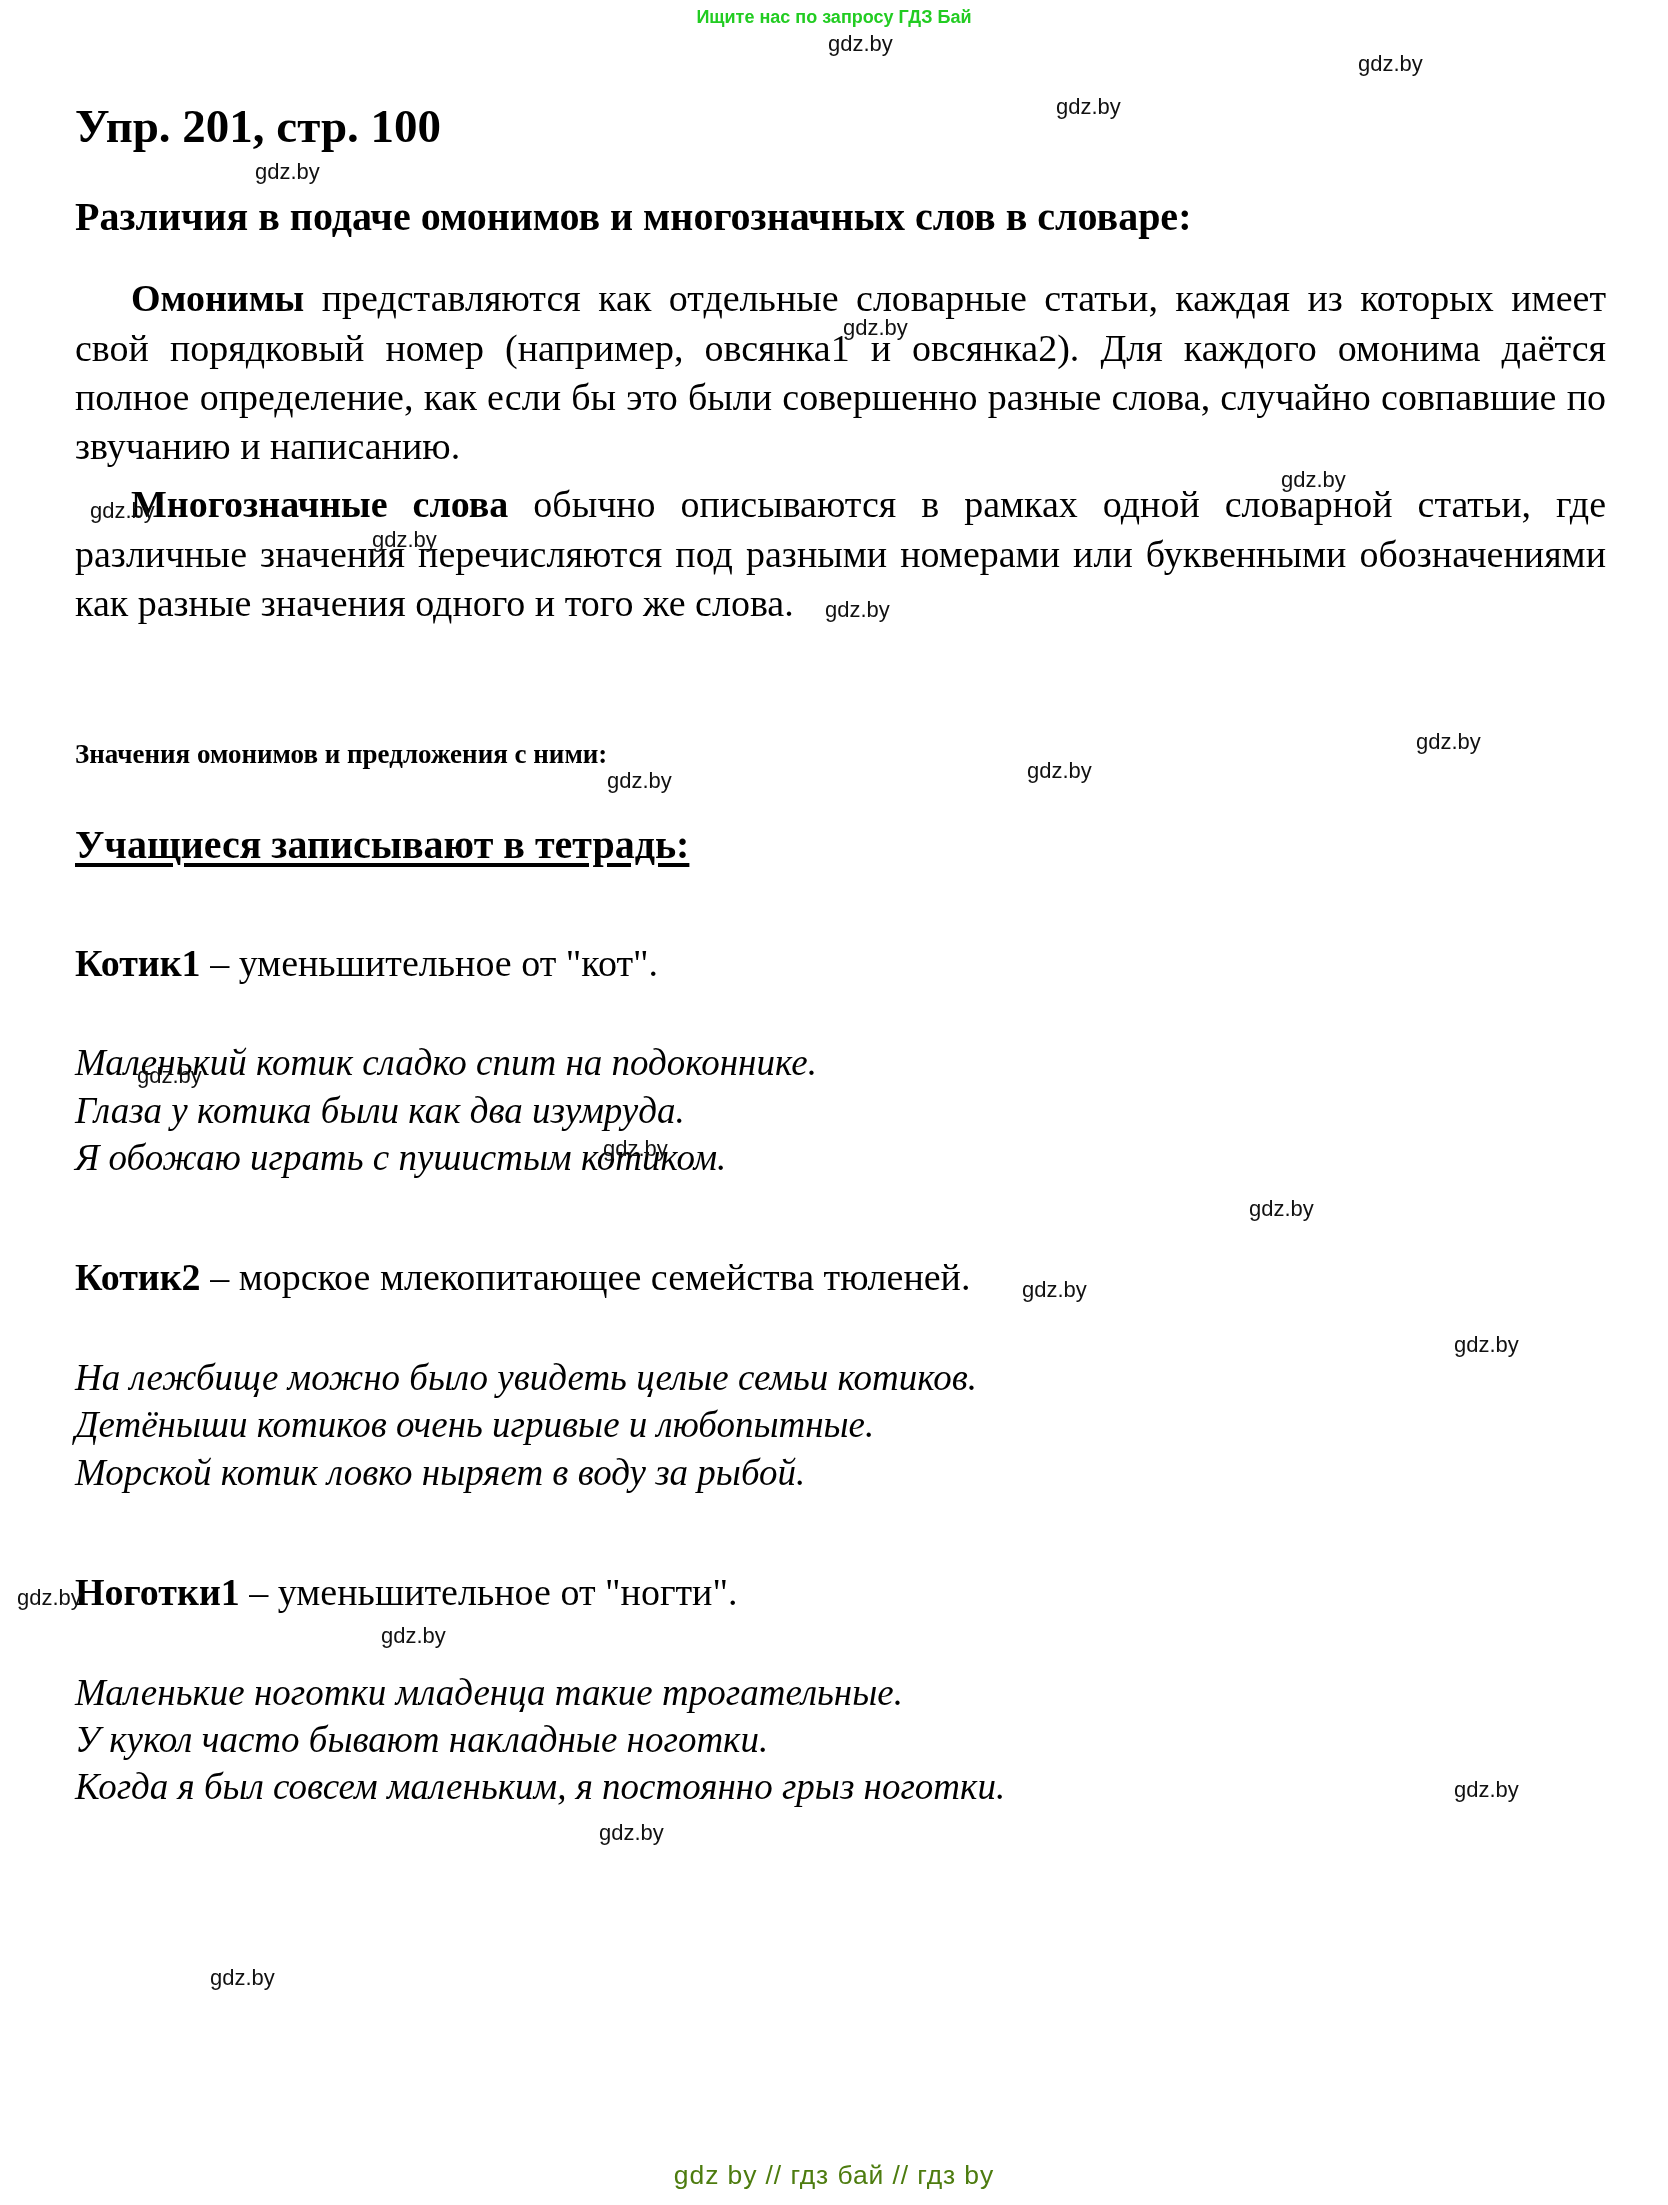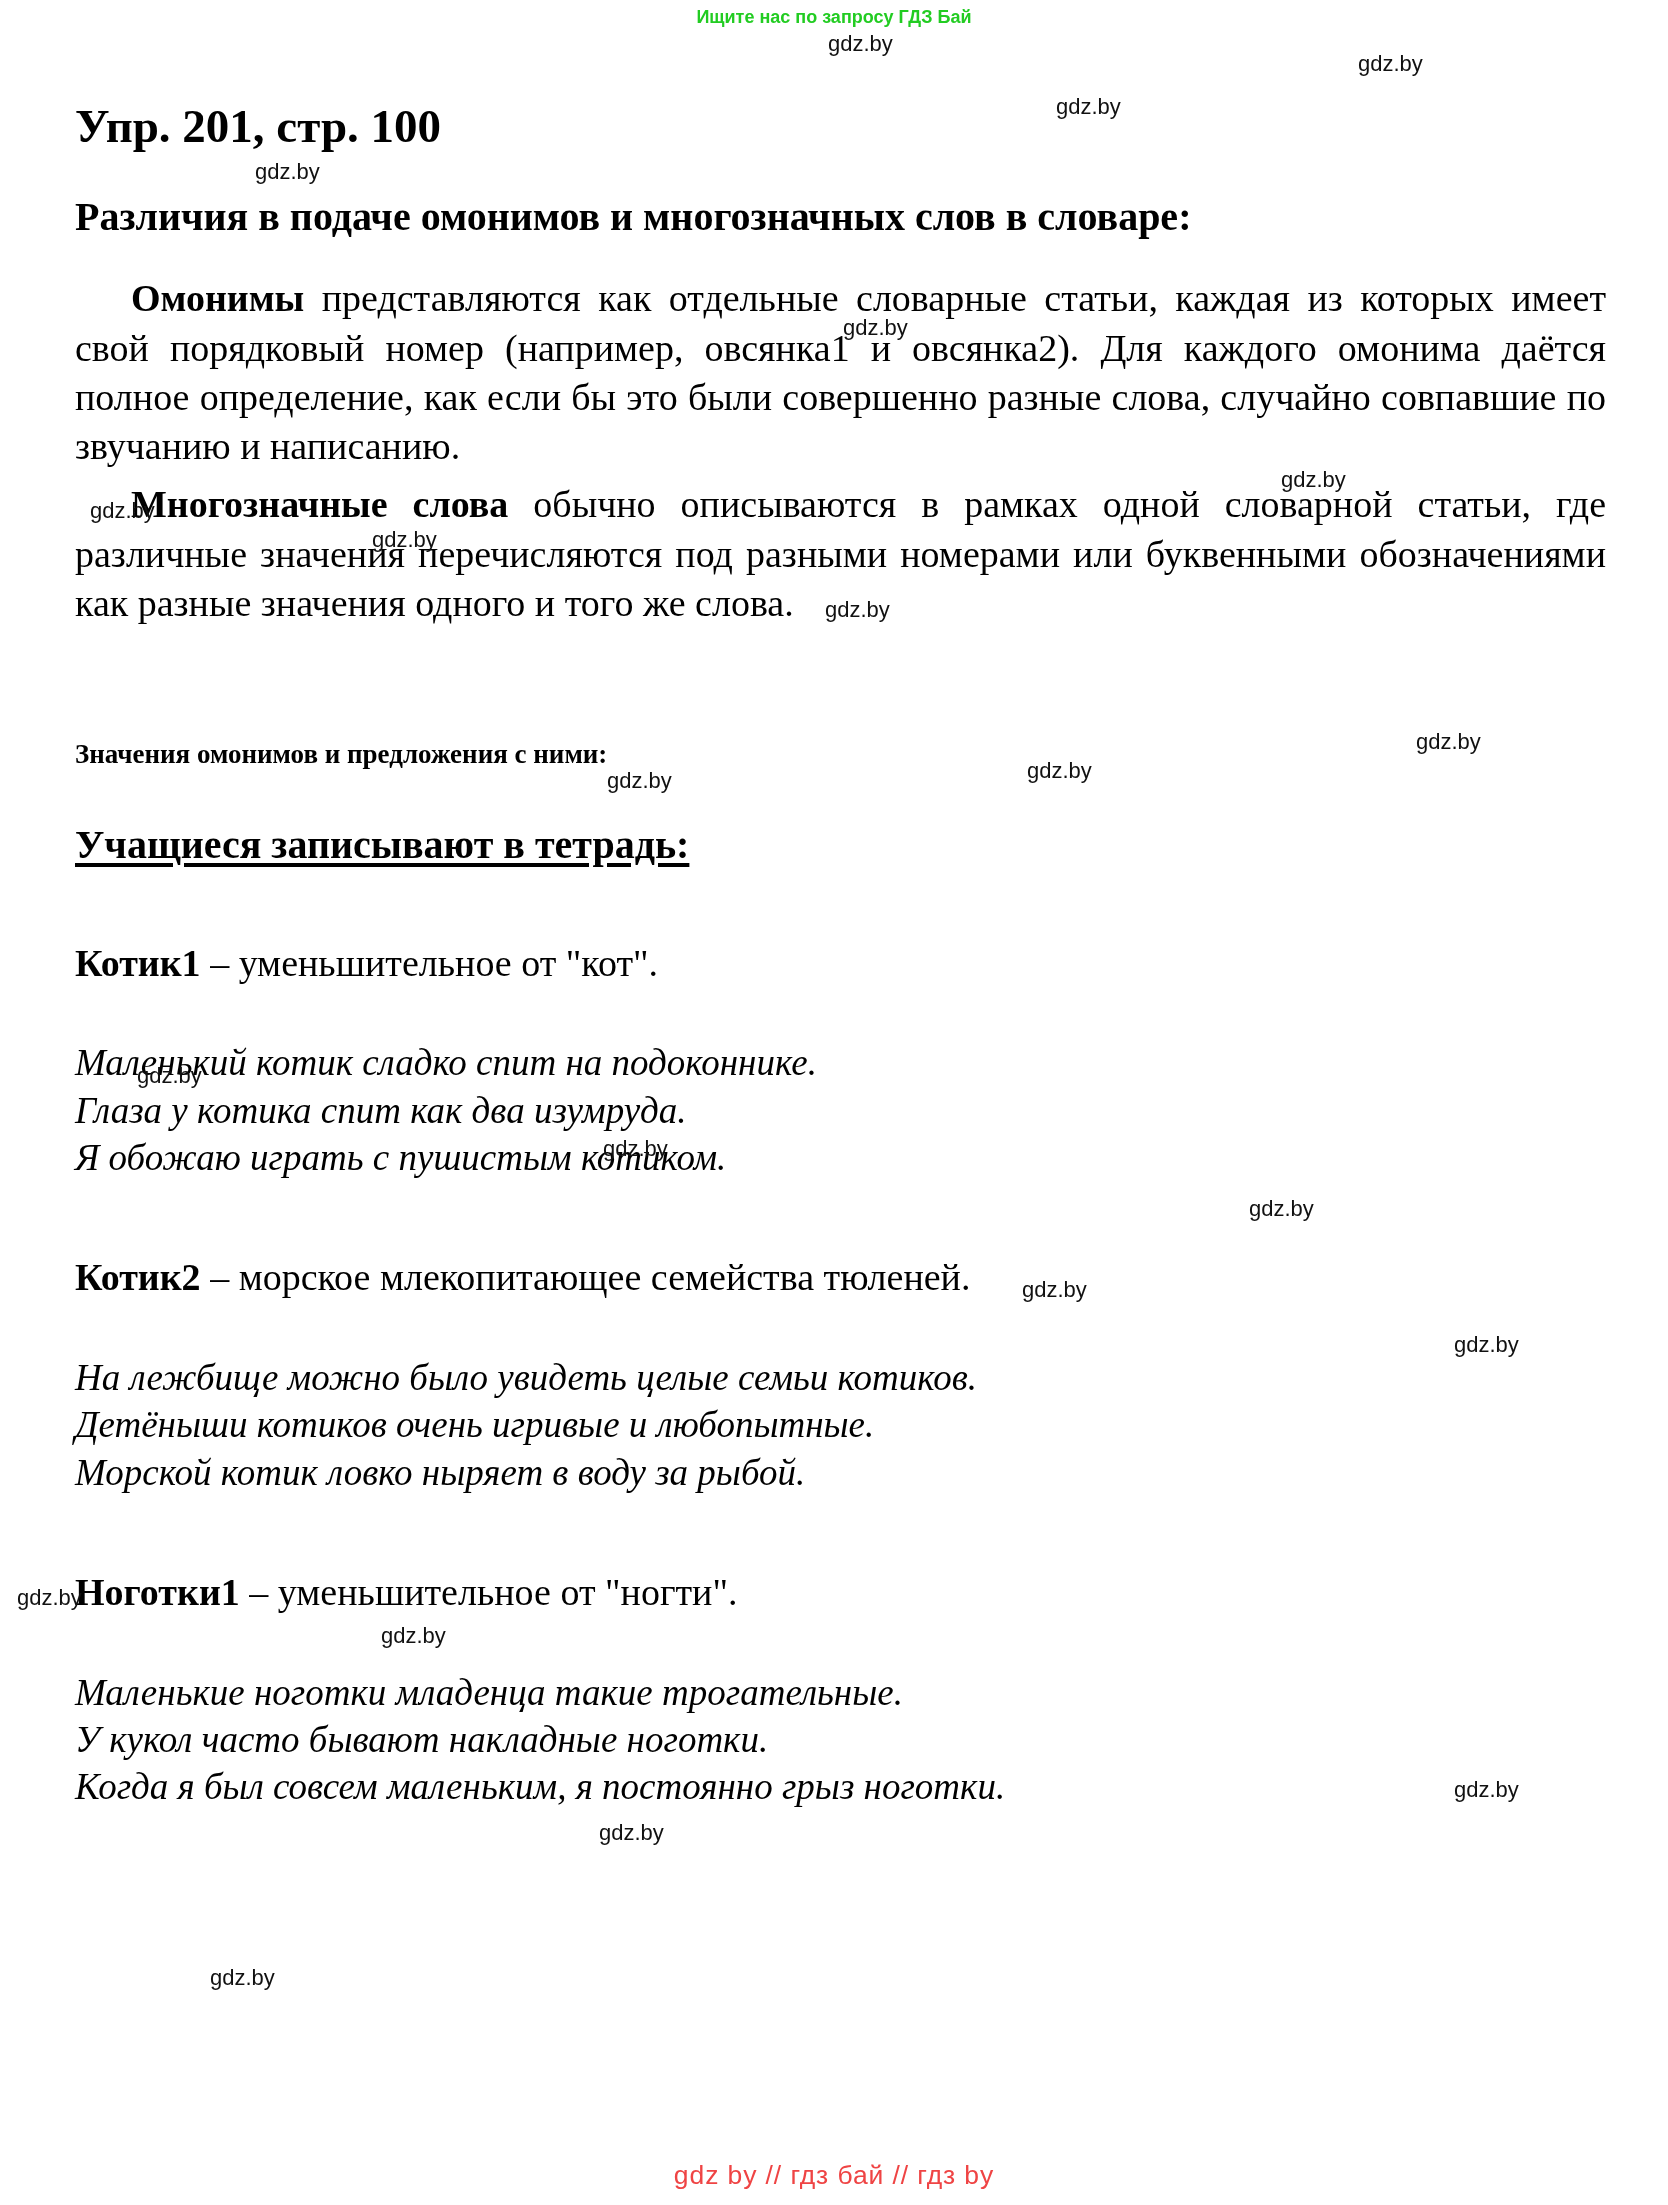--- a/index.html
+++ b/index.html
@@ -155,21 +155,21 @@
 
     <div>
       <span class="sec-head-underline">Учащиеся записывают в тетрадь:</span>
     </div>
 
     <div class="gap-lg"></div>
 
     <p class="entry-term"><span class="term">Котик1</span><span> – уменьшительное от "кот".</span></p>
     <div class="gap-md"></div>
     <p class="example">Маленький котик сладко спит на подоконнике.</p>
-    <p class="example">Глаза у котика спит как два изумруда.</p>
+    <p class="example">Глаза у котика были как два изумруда.</p>
     <p class="example">Я обожаю играть с пушистым котиком.</p>
 
     <div class="gap-lg"></div>
 
     <p class="entry-term"><span class="term">Котик2</span><span> – морское млекопитающее семейства тюленей.</span></p>
     <div class="gap-md"></div>
     <p class="example">На лежбище можно было увидеть целые семьи котиков.</p>
     <p class="example">Детёныши котиков очень игривые и любопытные.</p>
     <p class="example">Морской котик ловко ныряет в воду за рыбой.</p>
 
@@ -201,16 +201,16 @@
       <div class="wm" style="left: 1249px; top: 1198px;">gdz.by</div>
       <div class="wm" style="left: 1022px; top: 1279px;">gdz.by</div>
       <div class="wm" style="left: 1454px; top: 1334px;">gdz.by</div>
       <div class="wm" style="left: 17px; top: 1587px;">gdz.by</div>
       <div class="wm" style="left: 381px; top: 1625px;">gdz.by</div>
       <div class="wm" style="left: 1454px; top: 1779px;">gdz.by</div>
       <div class="wm" style="left: 599px; top: 1822px;">gdz.by</div>
       <div class="wm" style="left: 210px; top: 1967px;">gdz.by</div>
     </div>
 
-  <div class="footer" style="color: #ef4444;">gdz by  //  гдз бай  //  гдз by</div>
+  <div class="footer" style="color: #4d7c0f;">gdz by  //  гдз бай  //  гдз by</div>
 
 </div>
 
 
 </body></html>

